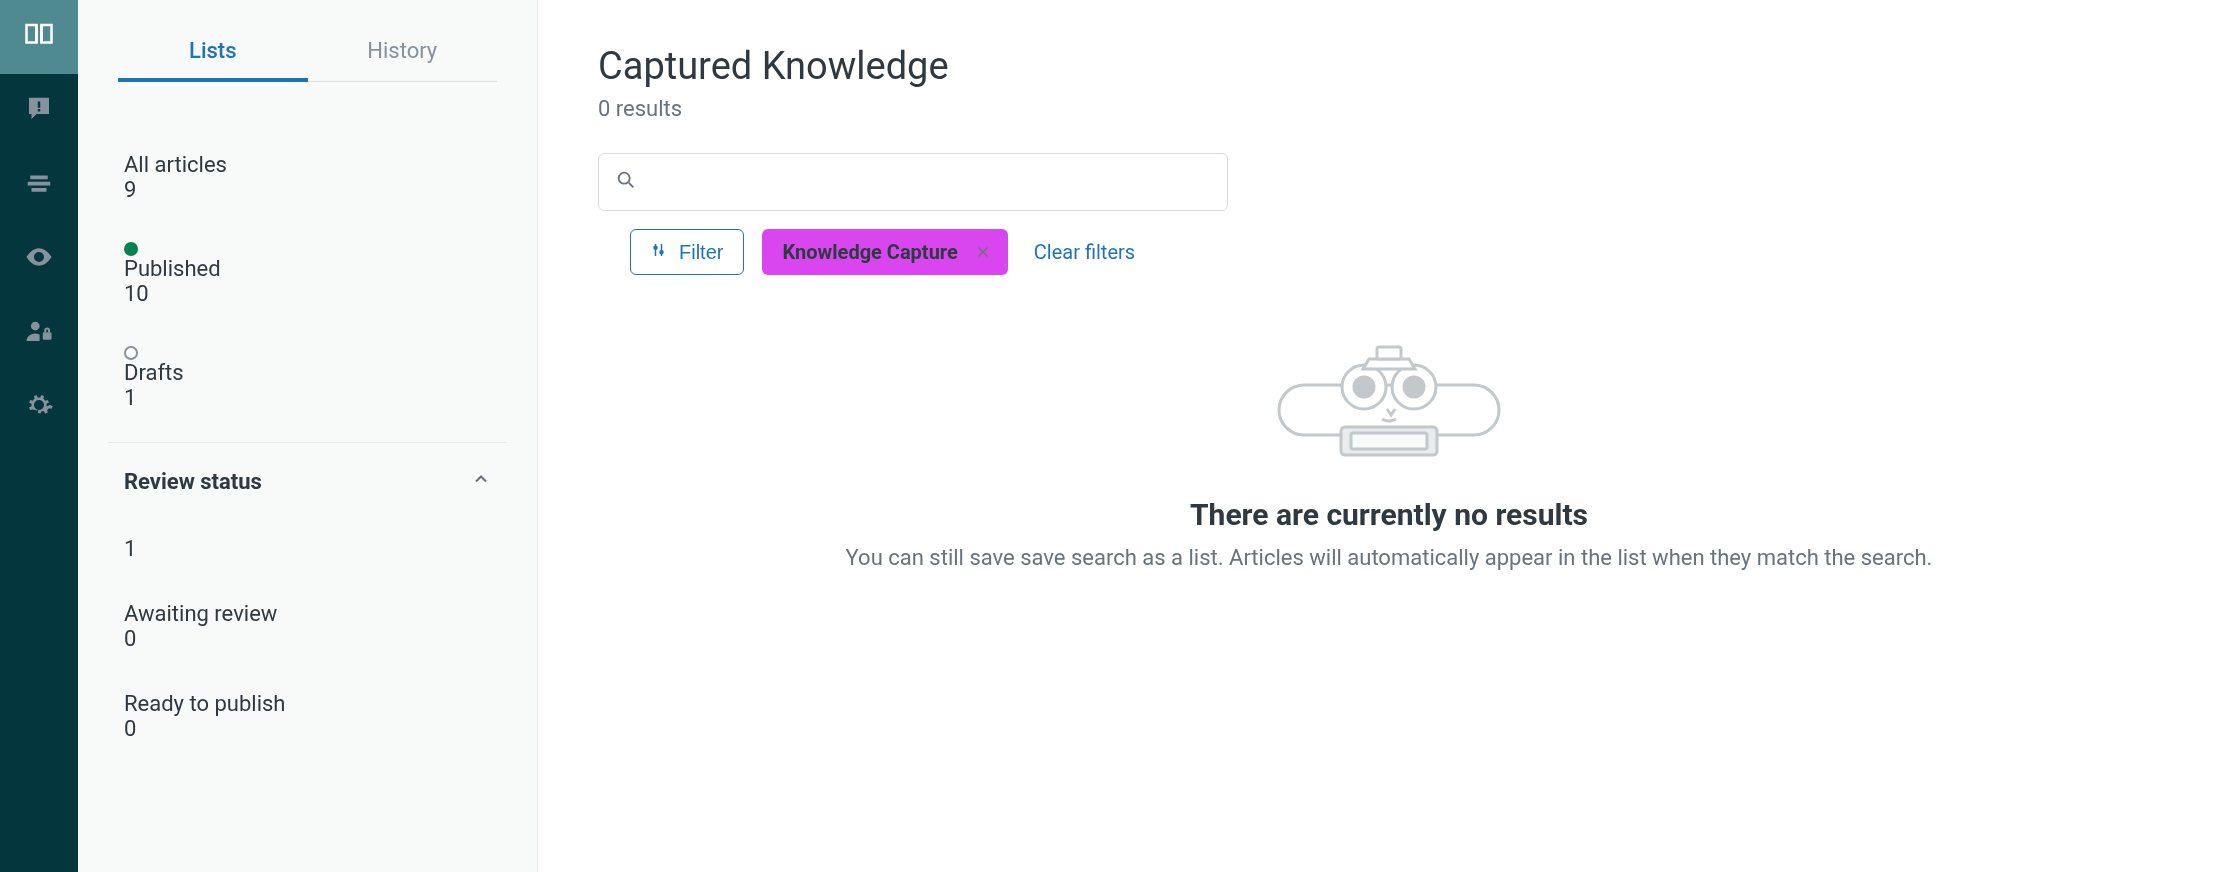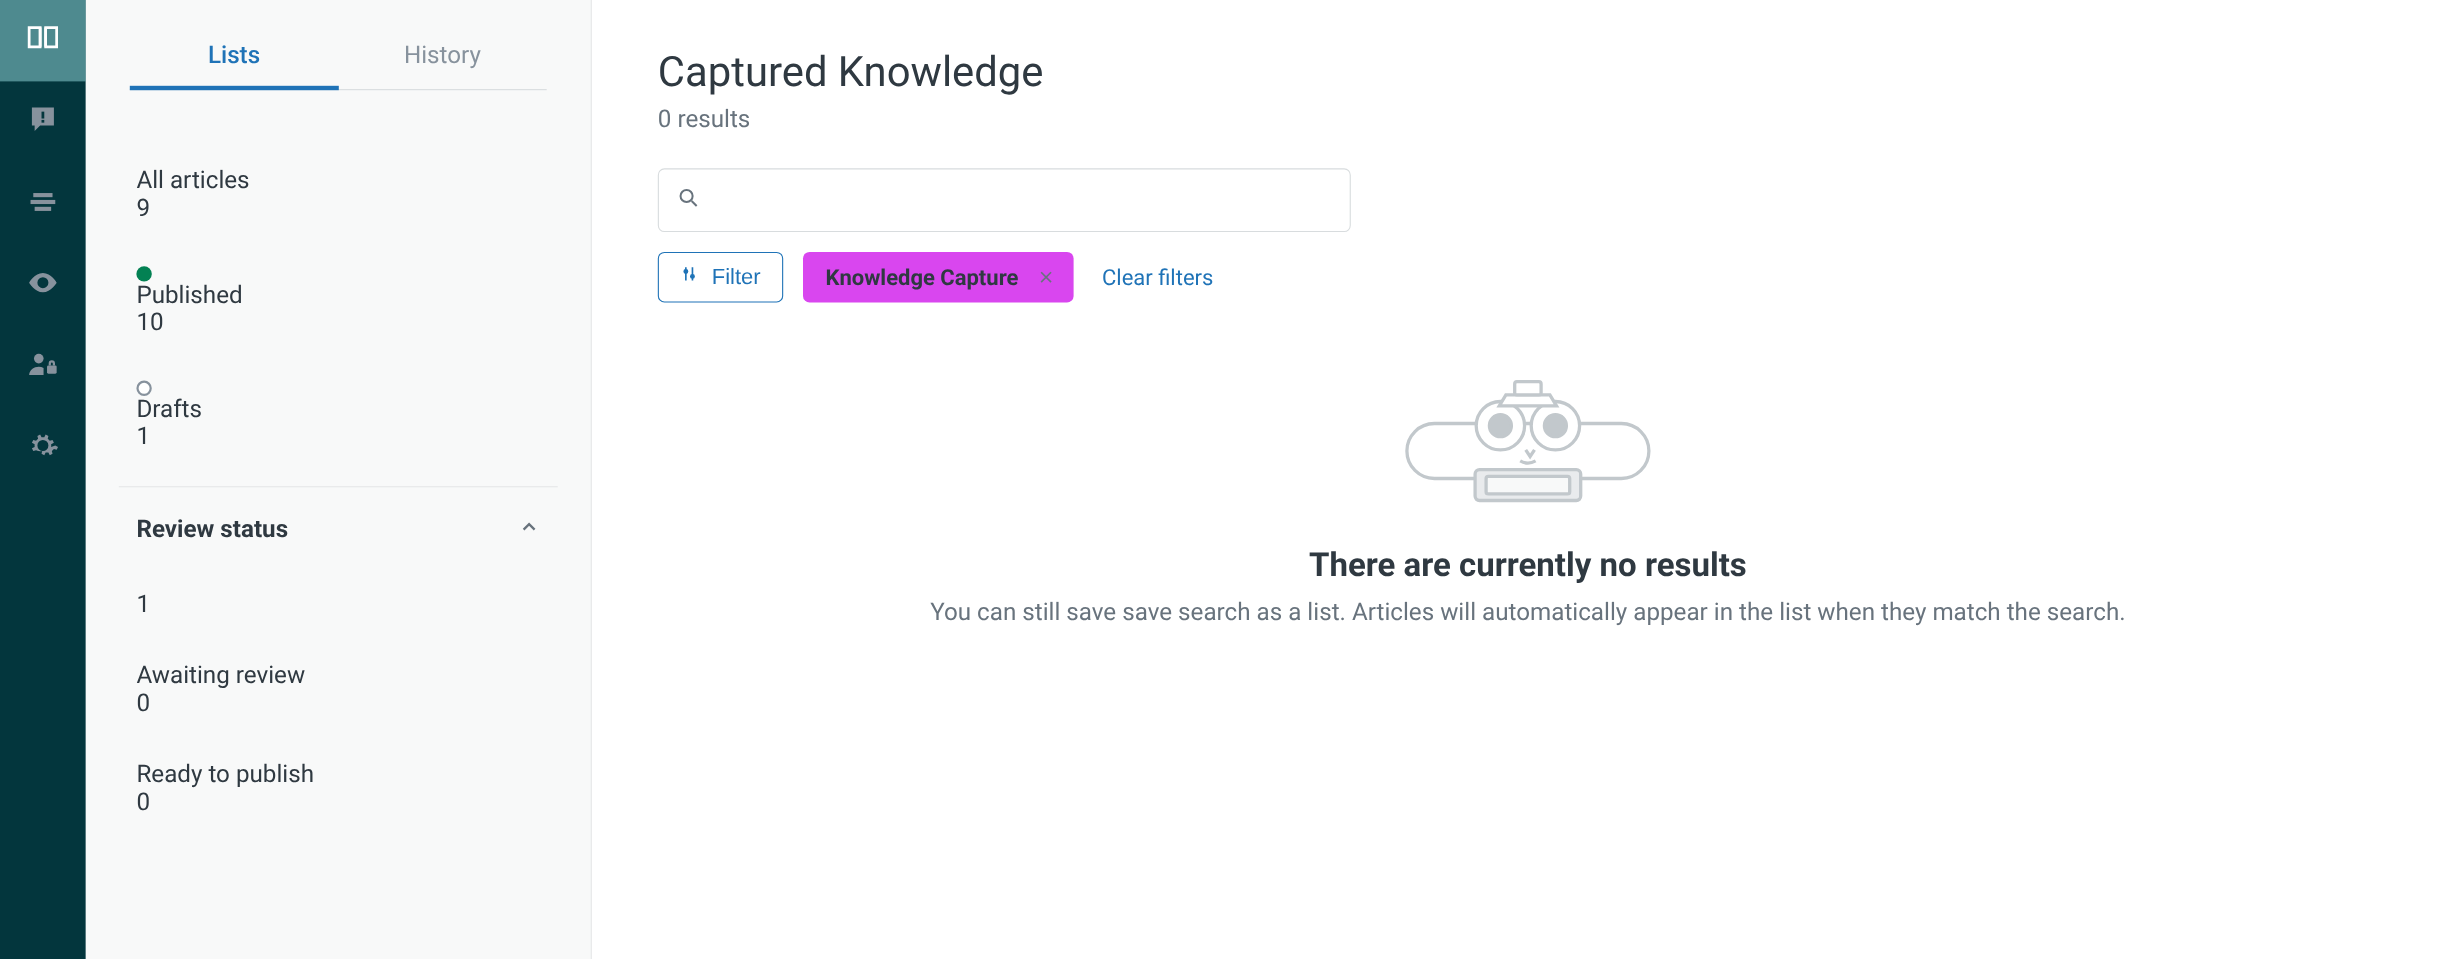--- a/index.html
+++ b/index.html
@@ -135,20 +135,21 @@
     font-size: 20px;
     margin-left: 14px;
     flex: 1;
     background: transparent;
   }
   .filter-row {
     margin-top: 18px;
     display: flex;
     align-items: center;
     gap: 18px;
+    margin-left: 32px;
   }
   .filter-btn {
     display: inline-flex;
     align-items: center;
     gap: 10px;
     border: 1.5px solid #1f73b7;
     color: #1f73b7;
     background: #fff;
     border-radius: 6px;
     height: 46px;

